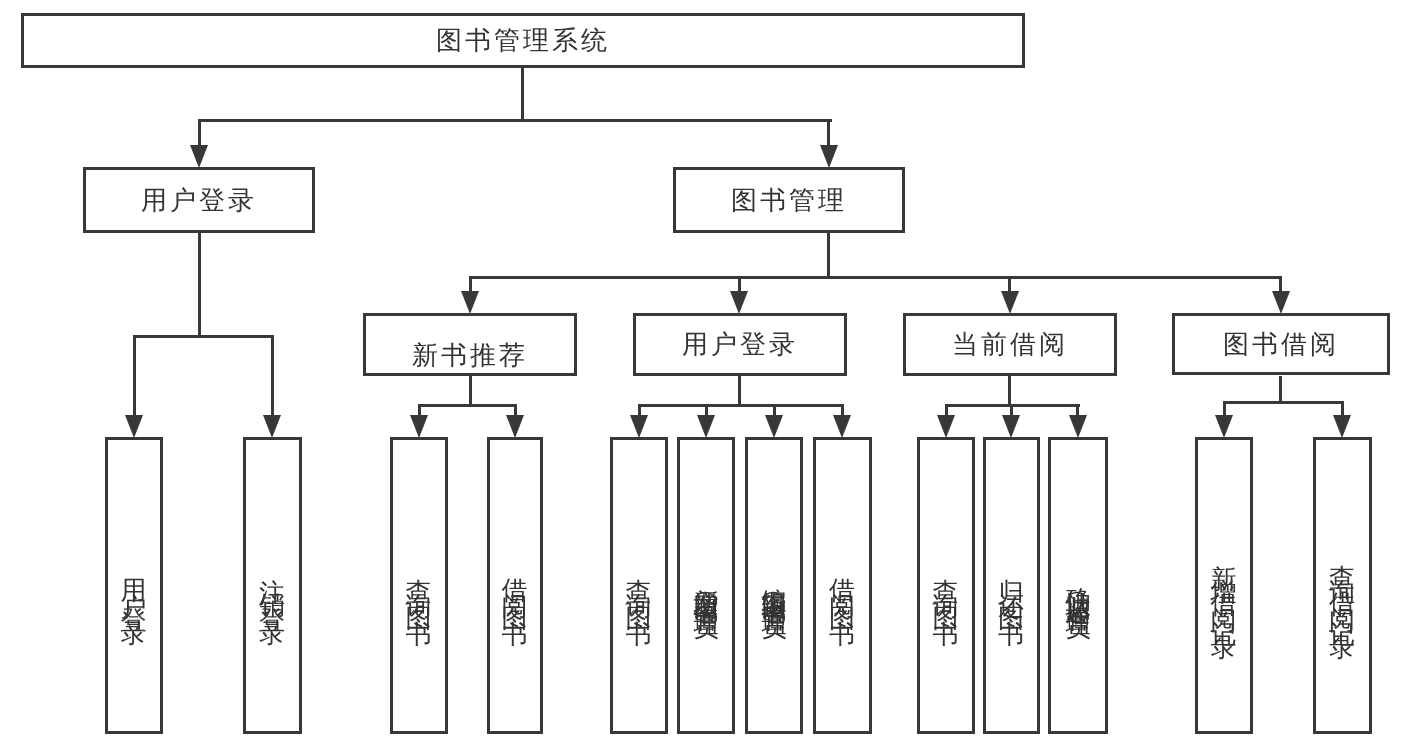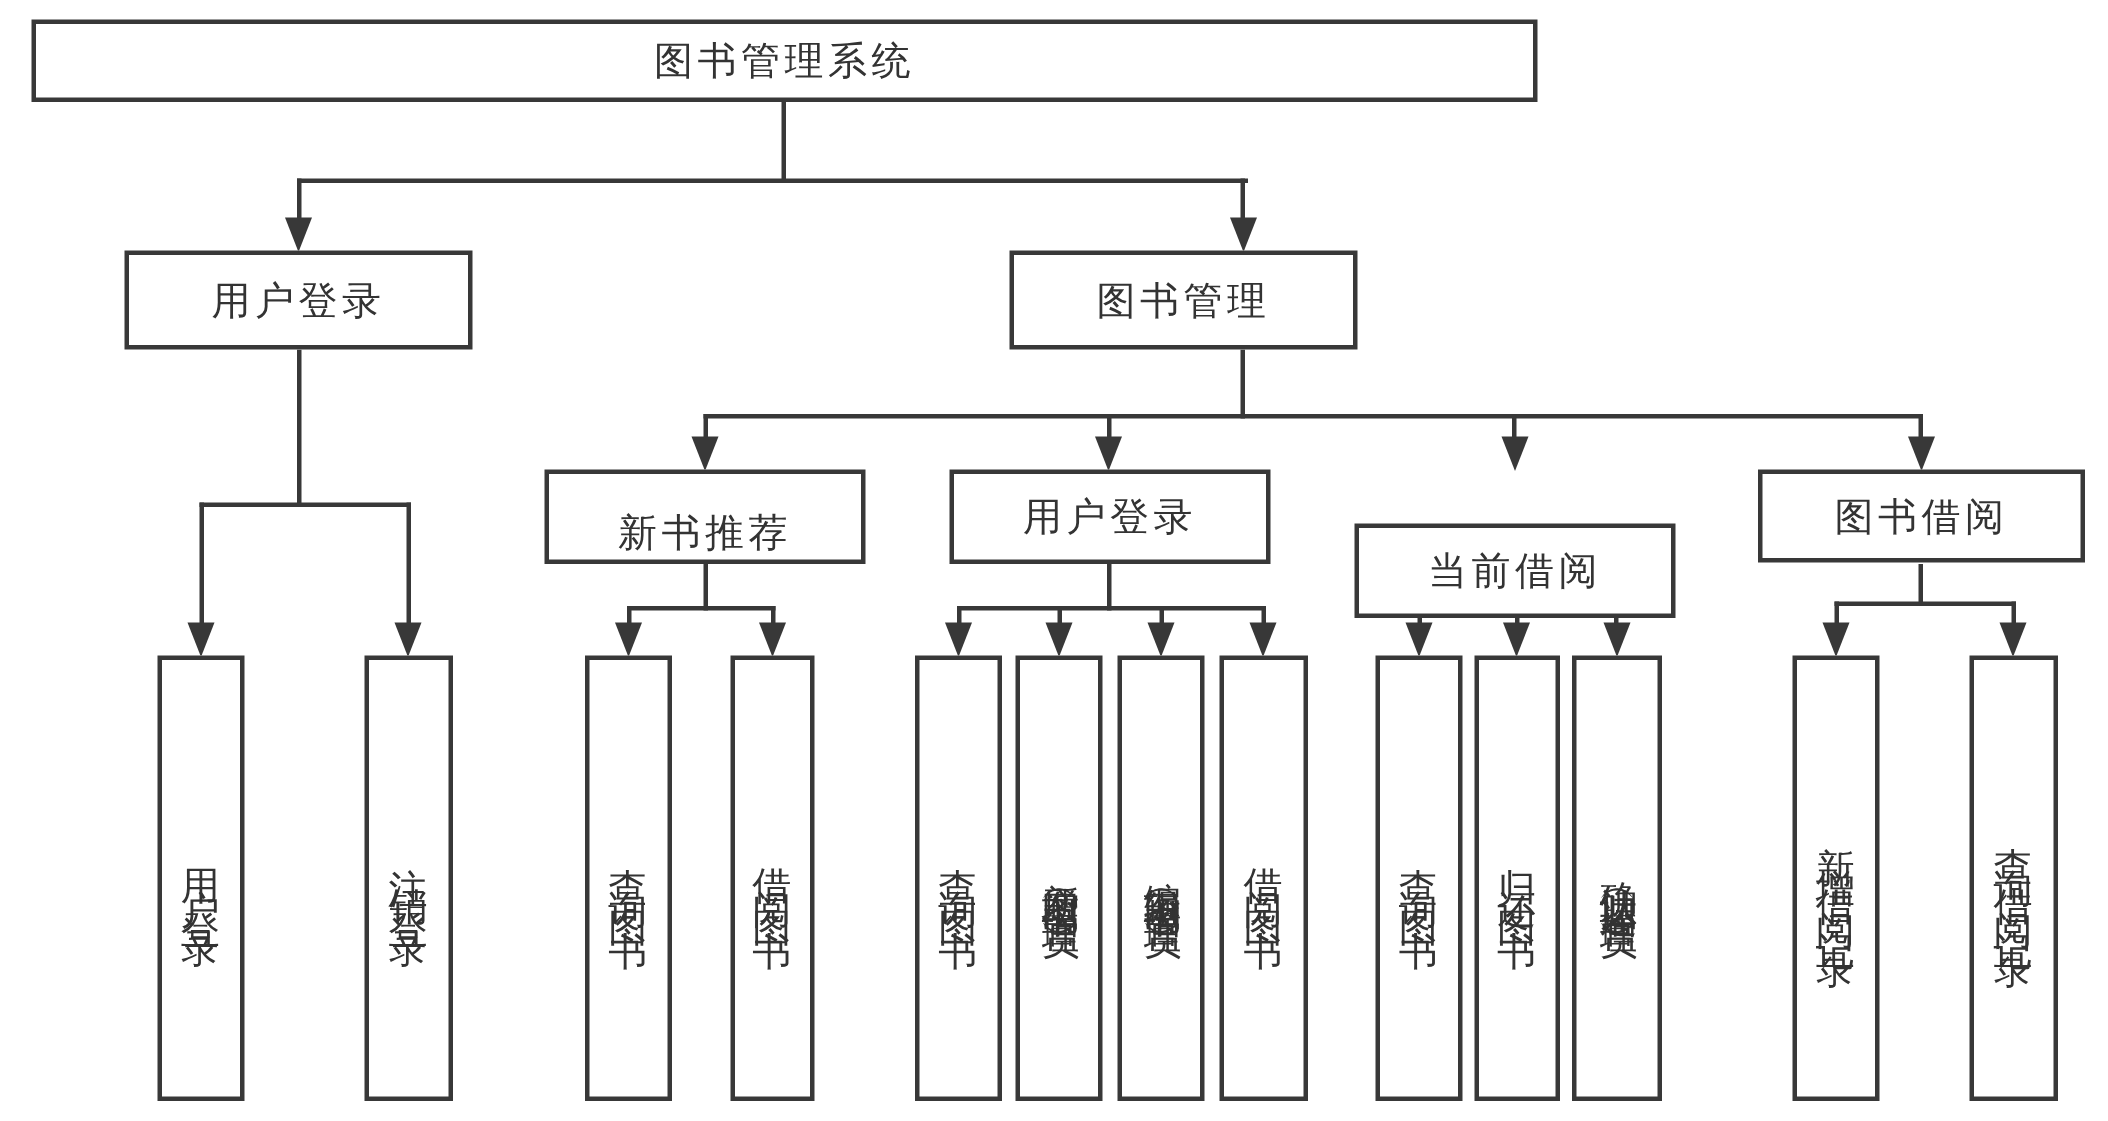--- a/index.html
+++ b/index.html
@@ -47,21 +47,21 @@
   </div>
 
   <div class="box" style="left:363px;top:313px;width:214px;height:63px;align-items:flex-end;">
     <span>新书推荐</span>
   </div>
 
   <div class="box" style="left:633px;top:313px;width:214px;height:63px;">
     <span>用户登录</span>
   </div>
 
-  <div class="box" style="left:903px;top:313px;width:214px;height:63px;margin-top:36px;">
+  <div class="box" style="left:903px;top:313px;width:214px;height:63px;">
     <span>当前借阅</span>
   </div>
 
   <div class="box" style="left:1172px;top:313px;width:218px;height:62px;">
     <span>图书借阅</span>
   </div>
 
   <div class="box leaf" style="left:105px;top:437px;width:58px;height:297px;">
     <span class="vtext">用户登录</span>
   </div>

